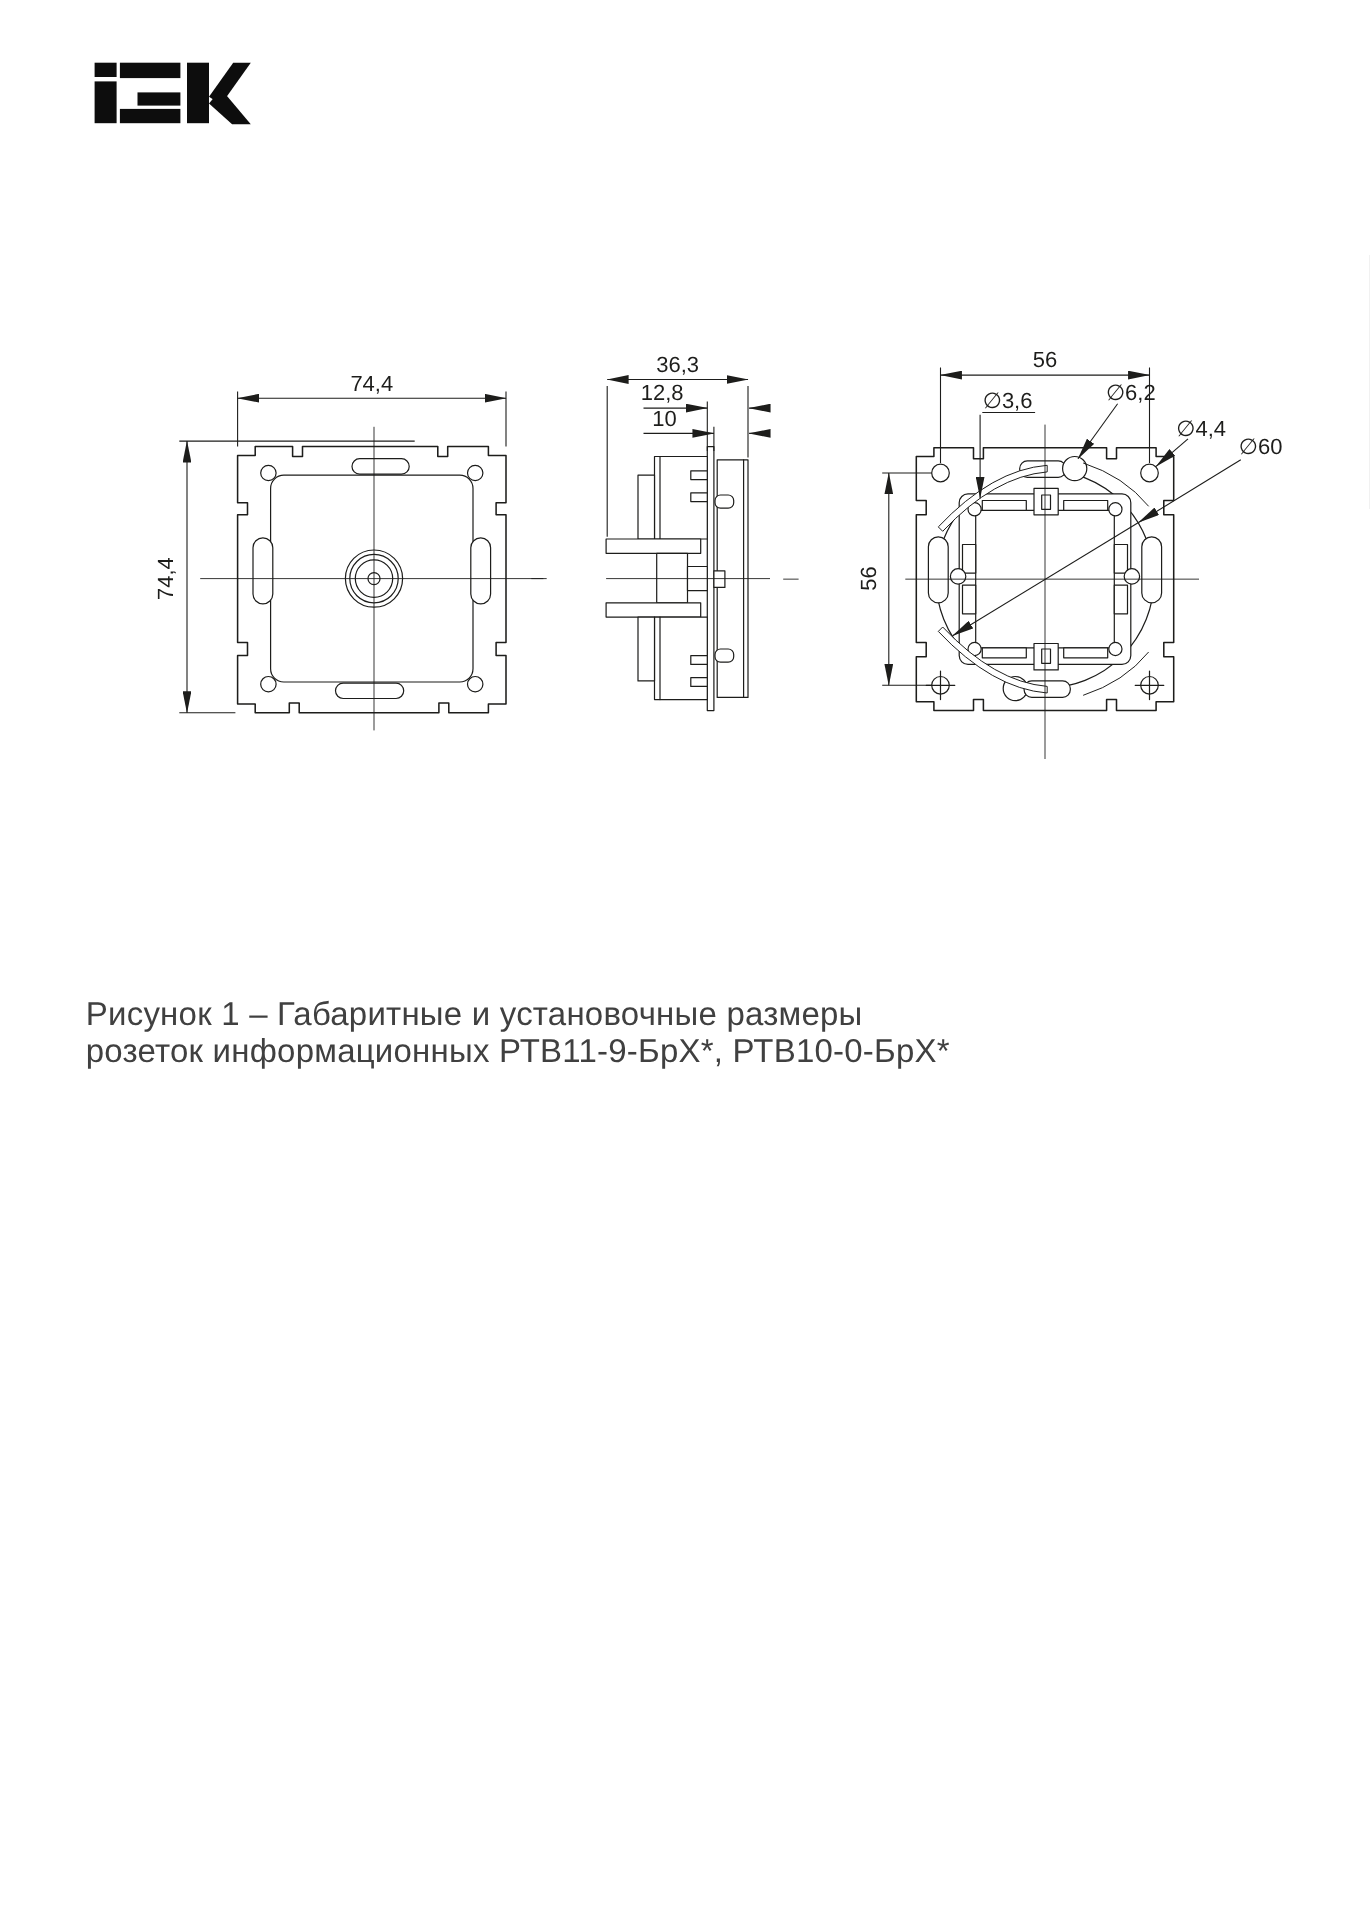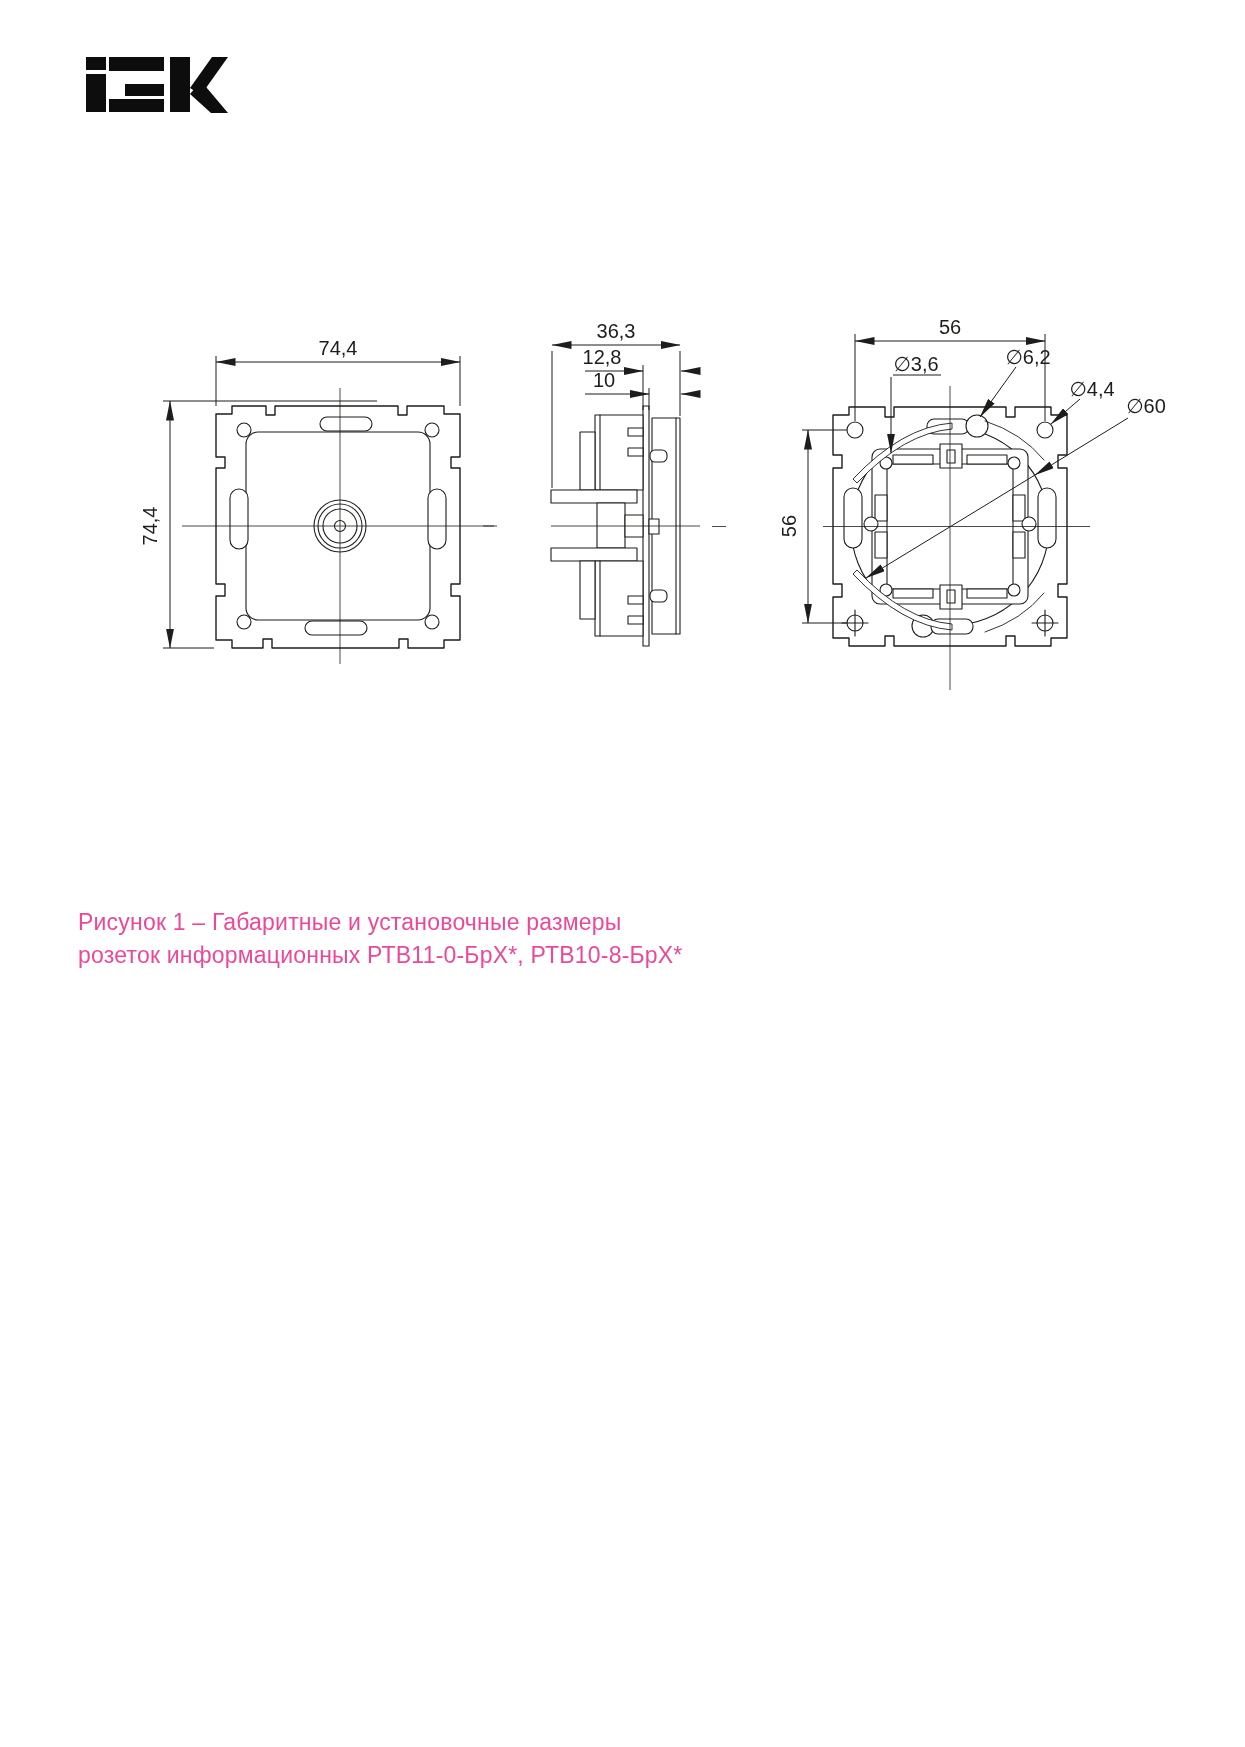--- a/index.html
+++ b/index.html
@@ -8,21 +8,21 @@
     width:1245px;height:1747px;
     background:#ffffff;
     margin:0 auto;
     overflow:hidden;
     font-family:"Liberation Sans","DejaVu Sans",sans-serif;
   }
   .logo-svg{position:absolute;left:85px;top:54px;}
   .drawing-svg{position:absolute;left:0;top:250px;}
   .caption{
     position:absolute;left:78px;top:906px;
-    font-size:23px;line-height:33px;color:#ec4899;
+    font-size:30px;line-height:33px;color:#404040;
     letter-spacing:0.2px;
   }
   
   .ln{fill:none;stroke:#1d1d1b;stroke-width:1.1;stroke-linejoin:round;stroke-linecap:round;}
   .fw{fill:#ffffff;stroke:#1d1d1b;stroke-width:1.1;stroke-linejoin:round;}
   .thick{stroke-width:1.4;}
   .thin{stroke-width:0.9;}
   .dim{fill:none;stroke:#1d1d1b;stroke-width:1;}
   .cl{fill:none;stroke:#1d1d1b;stroke-width:0.8;}
   .dimtxt{
@@ -210,16 +210,16 @@
       <line class="dim" x1="1080" y1="399" x2="1051" y2="424" marker-end="url(#arr)"></line>
 
       <text class="dimtxt" x="1146" y="413">∅60</text>
       <line class="dim" x1="1128" y1="418" x2="1035" y2="475" marker-end="url(#arr)"></line>
       <line class="dim" x1="1035" y1="475" x2="866" y2="578" marker-end="url(#arr)"></line>
     </g>
   </svg>
 
   <div class="caption">
     <div>Рисунок 1 – Габаритные и установочные размеры</div>
-    <div>розеток информационных РТВ11-0-БрХ*, РТВ10-8-БрХ*</div>
+    <div>розеток информационных РТВ11-9-БрХ*, РТВ10-0-БрХ*</div>
   </div>
 
 </div>
 
 </body></html>

